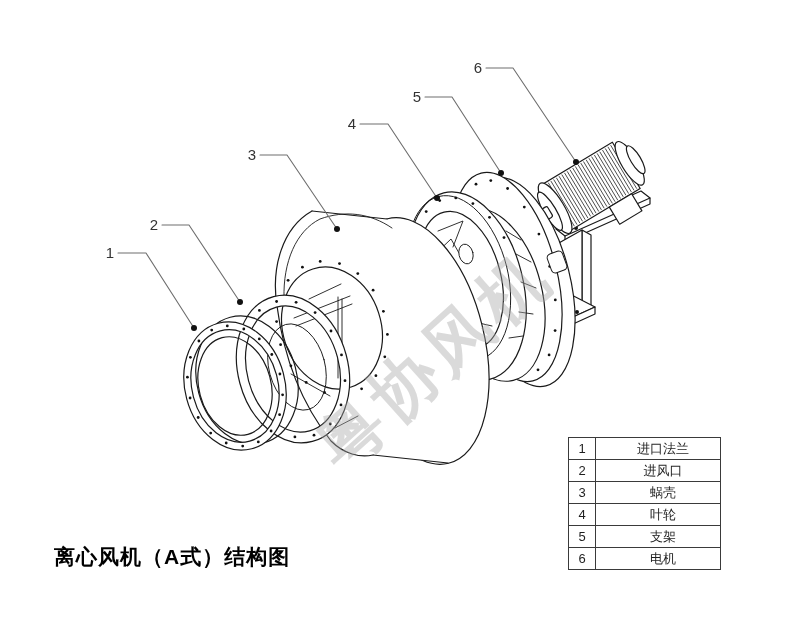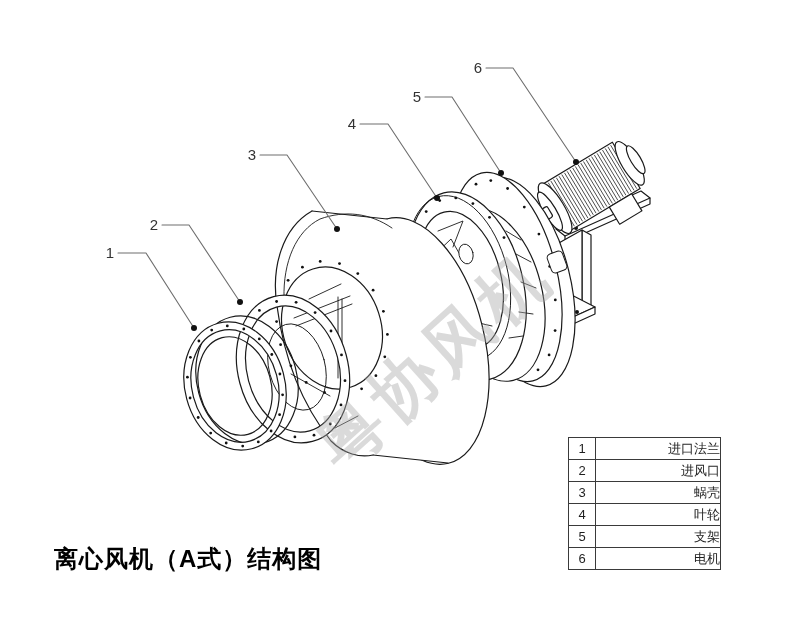--- a/index.html
+++ b/index.html
@@ -8,31 +8,31 @@
   #drawing{position:absolute;left:0;top:0;}
   #watermark{
     position:absolute;left:233px;top:312px;width:400px;height:96px;
     line-height:96px;text-align:center;
     transform:rotate(-42deg);
     font-size:66px;font-weight:700;letter-spacing:6px;
     color:#a9a9a9;opacity:.42;pointer-events:none;white-space:nowrap;
   }
   #diagram-title{
     position:absolute;left:54px;top:543px;
-    font-size:24px;font-weight:700;color:#000;letter-spacing:1px;white-space:nowrap;
+    font-size:21px;font-weight:700;color:#000;letter-spacing:1px;white-space:nowrap;
   }
   #legend{
     position:absolute;left:568px;top:437px;border-collapse:collapse;
     font-size:13px;color:#1f1f1f;table-layout:fixed;
   }
   #legend td{
     border:1.4px solid #3a3a3a;height:21px;padding:0;vertical-align:middle;
   }
   #legend td.num{width:26px;text-align:center;}
-  #legend td.name{width:114px;text-align:right;padding-left:10px;}
+  #legend td.name{width:114px;text-align:center;padding-left:10px;}
   .leader-num{font-size:15px;fill:#333;}
 </style>
 </head>
 <body>
 
 <div id="stage">
 
 <svg id="drawing" width="800" height="635" viewBox="0 0 800 635" fill="none" stroke="#1a1a1a" stroke-width="1.2" stroke-linecap="round" stroke-linejoin="round">
 
   <g>

